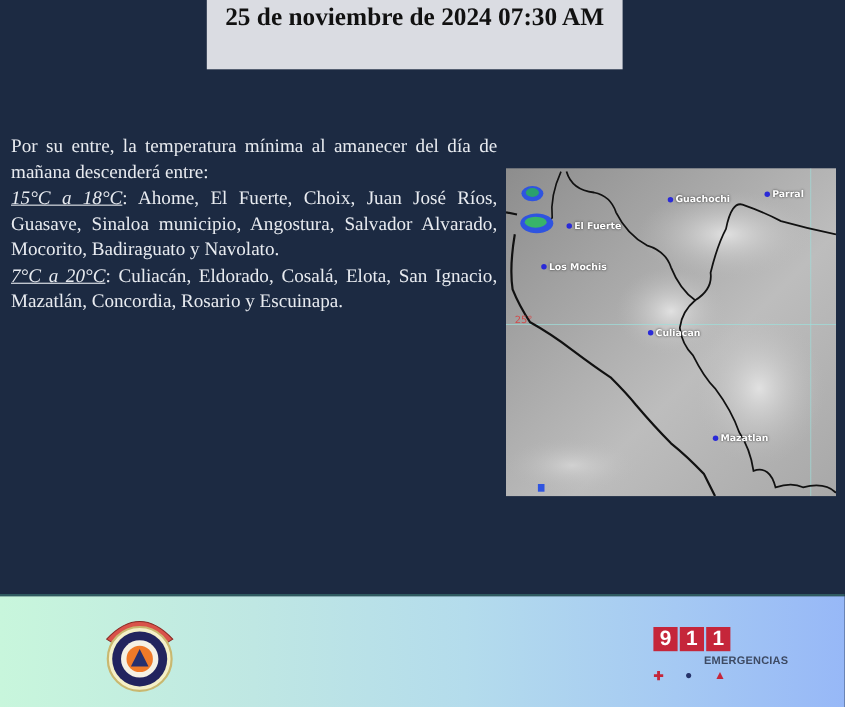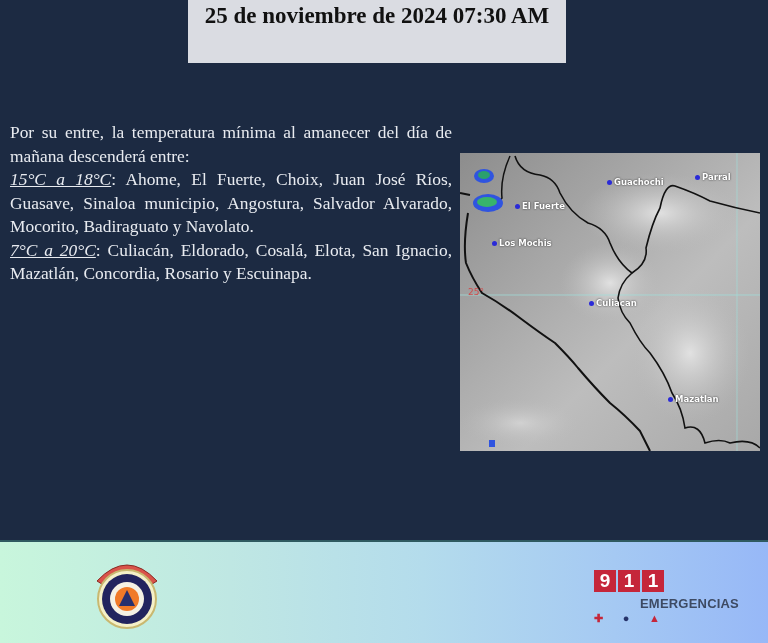--- a/index.html
+++ b/index.html
@@ -15,21 +15,21 @@
   .city .dot { display:inline-block; width:5px; height:5px; border-radius:50%; background:#2a2ad8; margin-right:2px; vertical-align:middle; }
   .lat-label { position:absolute; left:8px; top:134px; font-family:"DejaVu Sans", sans-serif; font-size:9px; color:#d24a4a; }
   .footer { position:absolute; left:0; top:540px; width:768px; height:103px; background:linear-gradient(90deg,#c8f6dc 0%,#bfe7e3 30%,#b4dcec 55%,#a5c9f3 80%,#97b8f7 100%); border-top:2px solid #2f5a60; box-sizing:border-box; }
   .logo-pc { position:absolute; left:91px; top:13px; width:72px; height:76px; }
   .logo-sin { position:absolute; left:297px; top:18px; width:170px; height:56px; }
   .sin-title { position:absolute; left:40px; top:10px; font-family:"Liberation Sans", sans-serif; font-weight:bold; font-size:23px; color:#1b2431; letter-spacing:0.5px; }
   .sin-sub { position:absolute; left:42px; top:39px; font-family:"Liberation Sans", sans-serif; font-weight:bold; font-size:6.3px; letter-spacing:2.3px; color:#1b2431; white-space:nowrap; }
   .logo-911 { position:absolute; left:594px; top:28px; width:76px; height:60px; }
   .n911 { display:flex; gap:2px; }
   .n911 span { display:inline-block; width:22px; height:22px; background:#c5263a; color:#fff; font-family:"Liberation Sans", sans-serif; font-weight:bold; font-size:19px; text-align:center; line-height:22px; }
-  .em { font-family:"Liberation Sans", sans-serif; font-weight:bold; font-size:13px; color:#3d4a63; margin-top:4px; letter-spacing:0.2px;padding-left:46px; }
+  .em { font-family:"Liberation Sans", sans-serif; font-weight:bold; font-size:10px; color:#3d4a63; margin-top:4px; letter-spacing:0.2px;padding-left:46px; }
   .em-icons { display:flex; justify-content:space-between; width:66px; margin-top:1px; font-size:11px; }
 </style>
 </head>
 <body>
 
 <div class="title-box">
   <div>25 de noviembre de 2024  07:30 AM</div>
 </div>
 
 <div class="body-text">
@@ -60,21 +60,21 @@
       <ellipse cx="24" cy="22" rx="6" ry="4" fill="#2aa06e"></ellipse>
     <ellipse cx="28" cy="50" rx="15" ry="9" fill="#2f54e0"></ellipse>
       <ellipse cx="27" cy="49" rx="10" ry="5" fill="#38b46a"></ellipse>
     <rect x="29" y="287" width="6" height="7" fill="#2f54e0"></rect>
   </svg>
   <div class="city" style="left:147px;top:24px;"><span class="dot"></span><span>Guachochi</span></div>
   <div class="city" style="left:235px;top:19px;"><span class="dot"></span><span>Parral</span></div>
   <div class="city" style="left:55px;top:48px;"><span class="dot"></span><span>El Fuerte</span></div>
   <div class="city" style="left:32px;top:85px;"><span class="dot"></span><span>Los Mochis</span></div>
   <div class="city" style="left:129px;top:145px;"><span class="dot"></span><span>Culiacan</span></div>
-  <div class="city" style="left:188px;top:241px;margin-left:20px;"><span class="dot"></span><span>Mazatlan</span></div>
+  <div class="city" style="left:188px;top:241px;"><span class="dot"></span><span>Mazatlan</span></div>
   <div class="lat-label">25°</div>
 </div>
 
 <div class="footer">
   <div class="logo-pc">
     <svg width="72" height="76" viewBox="0 0 72 76">
       <path d="M6,26 Q36,-6 66,26 L58,31 Q36,8 14,31 Z" fill="#d9534a" stroke="#8a2a24" stroke-width="1"></path>
       <circle cx="36" cy="44" r="29" fill="#f4f0c8" stroke="#c9b870" stroke-width="2"></circle>
       <circle cx="36" cy="44" r="25" fill="#22245e"></circle>
       <circle cx="36" cy="44" r="17" fill="#f5f1e4"></circle>

